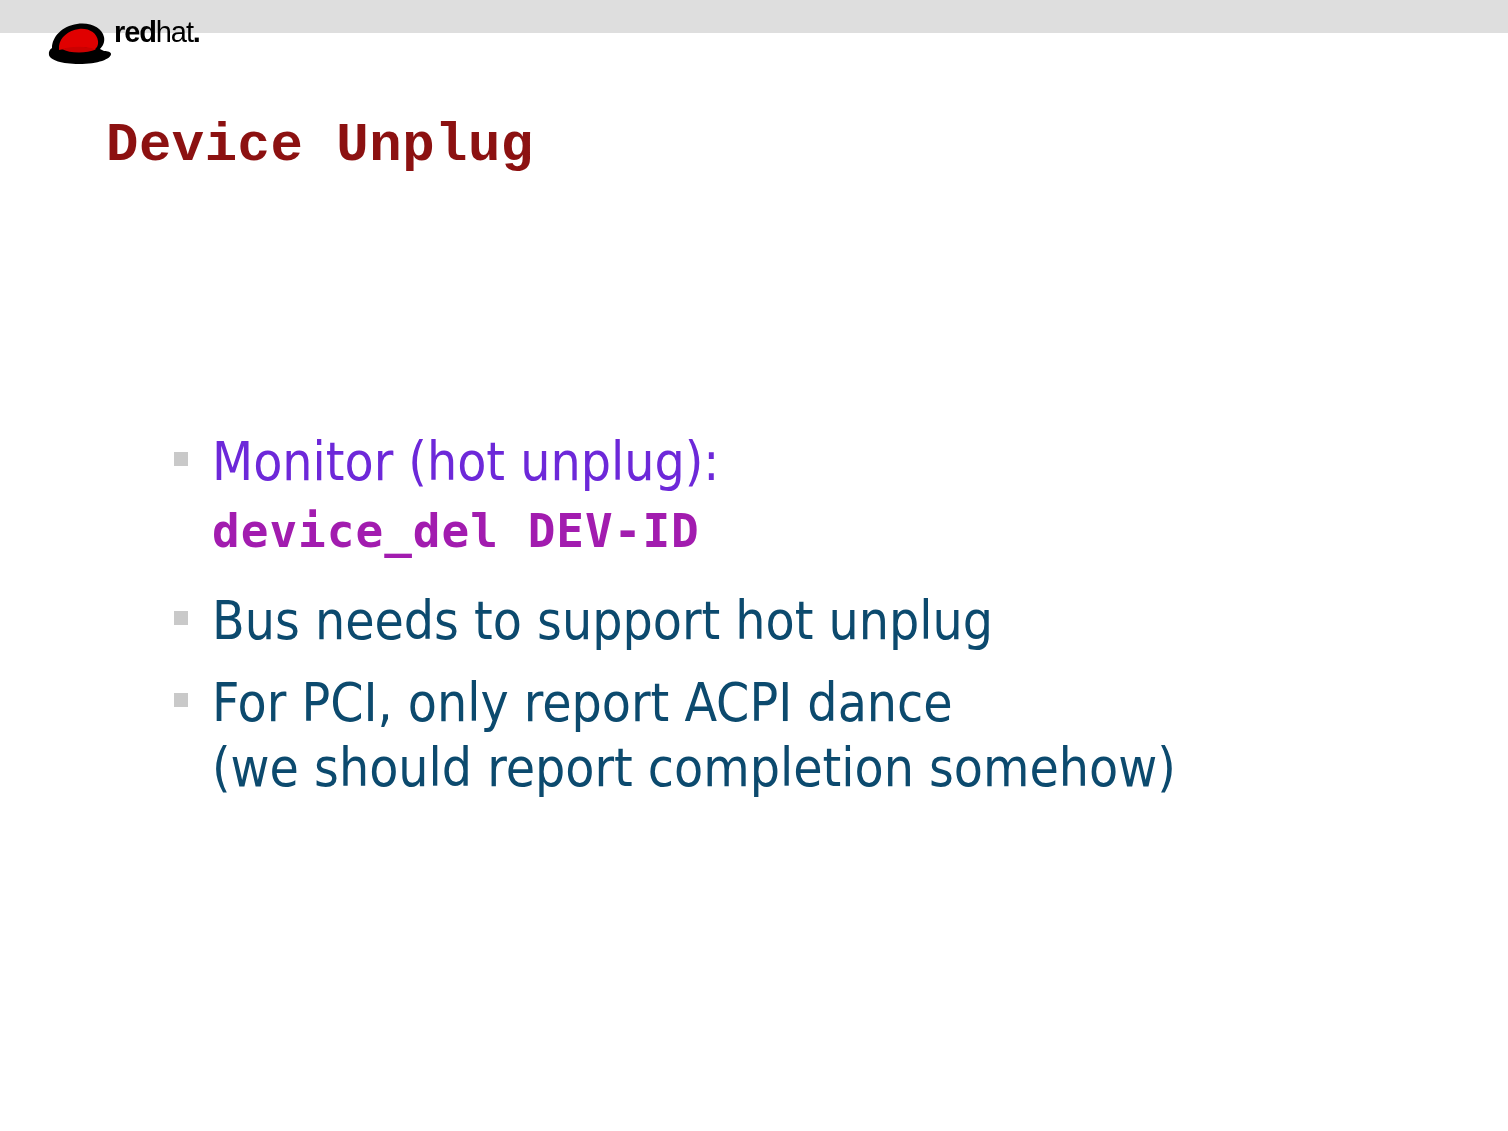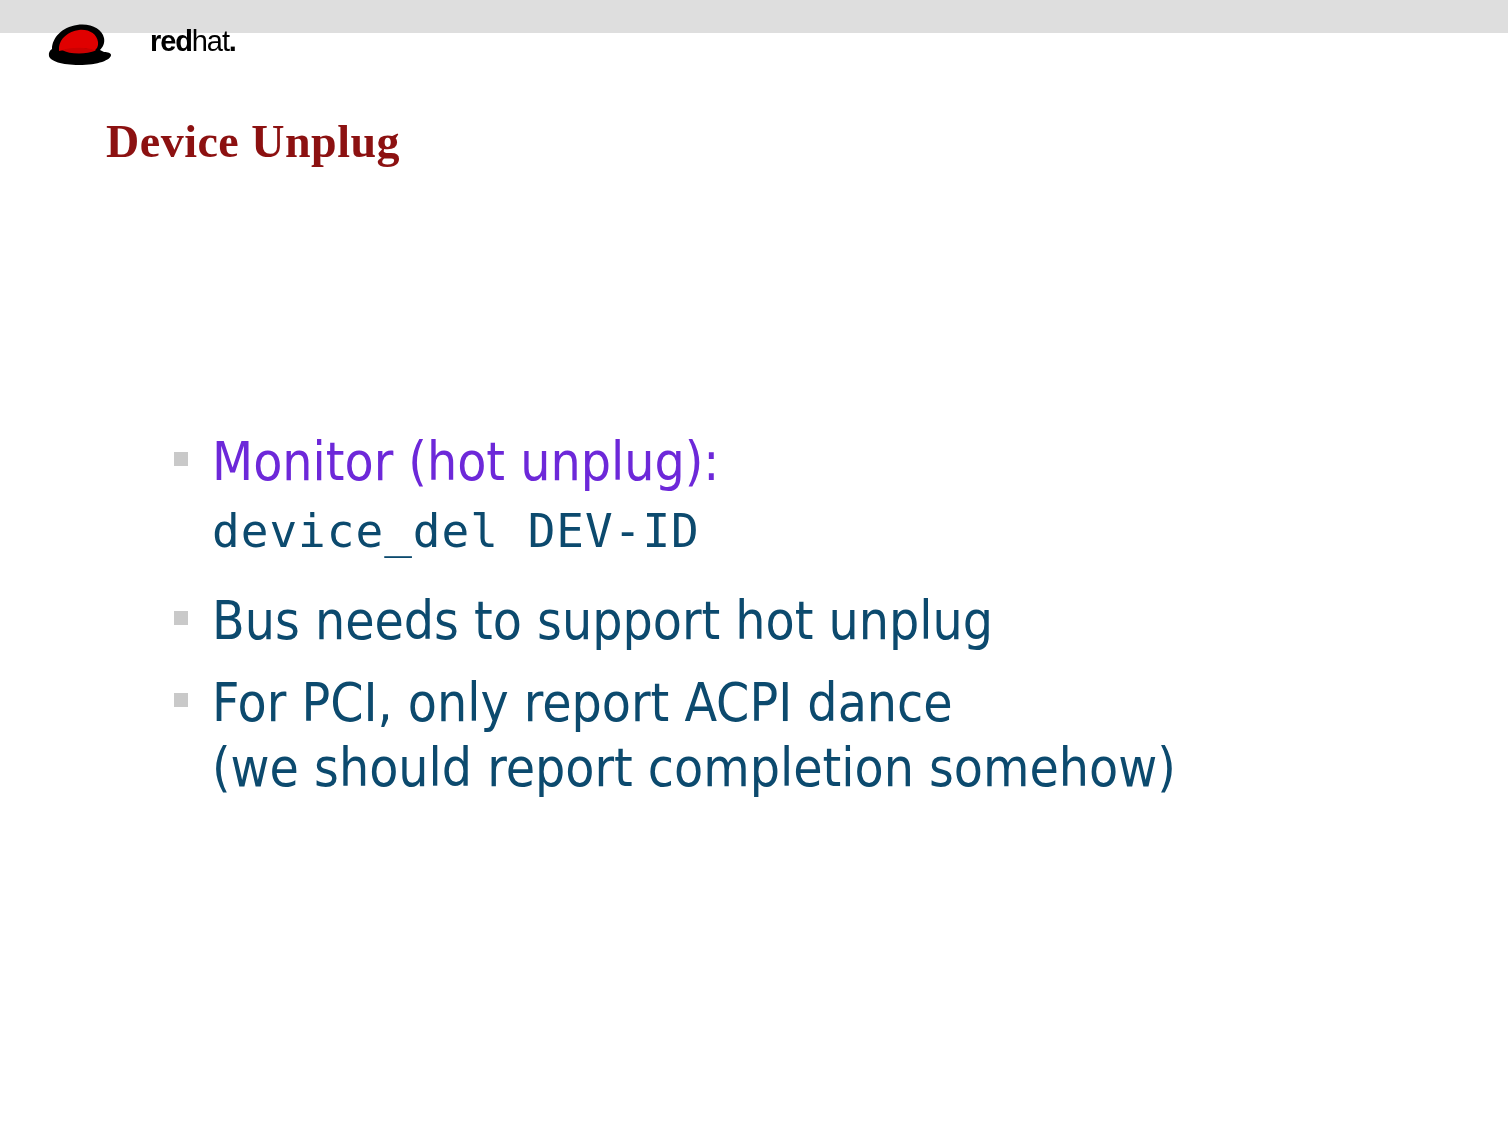--- a/index.html
+++ b/index.html
@@ -31,22 +31,21 @@
     background: #dedede;
   }
 
   
   .logo {
     position: absolute;
     left: 46px;
     top: 18px;
     height: 50px;
     display: flex;
-    align-items: center;
-    gap: 36px;
+    align-items: flex-start;
   }
   .logo-mark {
     width: 72px;
     height: 48px;
     display: block;
   }
   .logo-wordmark {
     margin-left: -4px;
     margin-bottom: 3px;
     font-family: "Liberation Sans", sans-serif;
@@ -64,23 +63,23 @@
   }
   .logo-wordmark .wm-dot {
     font-weight: 700;
   }
 
   
   .slide-title {
     position: absolute;
     left: 106px;
     top: 118px;
-    font-family: Liberation Serif, serif;
+    font-family: Liberation Mono, monospace;
     font-weight: 700;
-    font-size: 46px;
+    font-size: 54px;
     line-height: 1.05;
     letter-spacing: 0.5px;
     color: #8c1111;
     white-space: nowrap;
   }
 
   
   .bullet-list {
     position: absolute;
     left: 170px;
@@ -118,21 +117,22 @@
     font-family: "DejaVu Serif", "Liberation Serif", serif;
     font-size: 0;
     line-height: 1.22;
     letter-spacing: 0;
     color: #111111;
   }
   .bullet-line.mono .code {
     font-family: "DejaVu Sans Mono", "Liberation Mono", monospace;
     font-size: 46px;
     letter-spacing: 1px;
-    color: #0c4a6e;
+    color: #a21caf;
+    font-weight: bold;
   }
   .gap-top {
     margin-top: 8px;
   }
   .item-gap-lg {
     margin-bottom: 30px;
   }
 </style>
 </head>
 <body>

